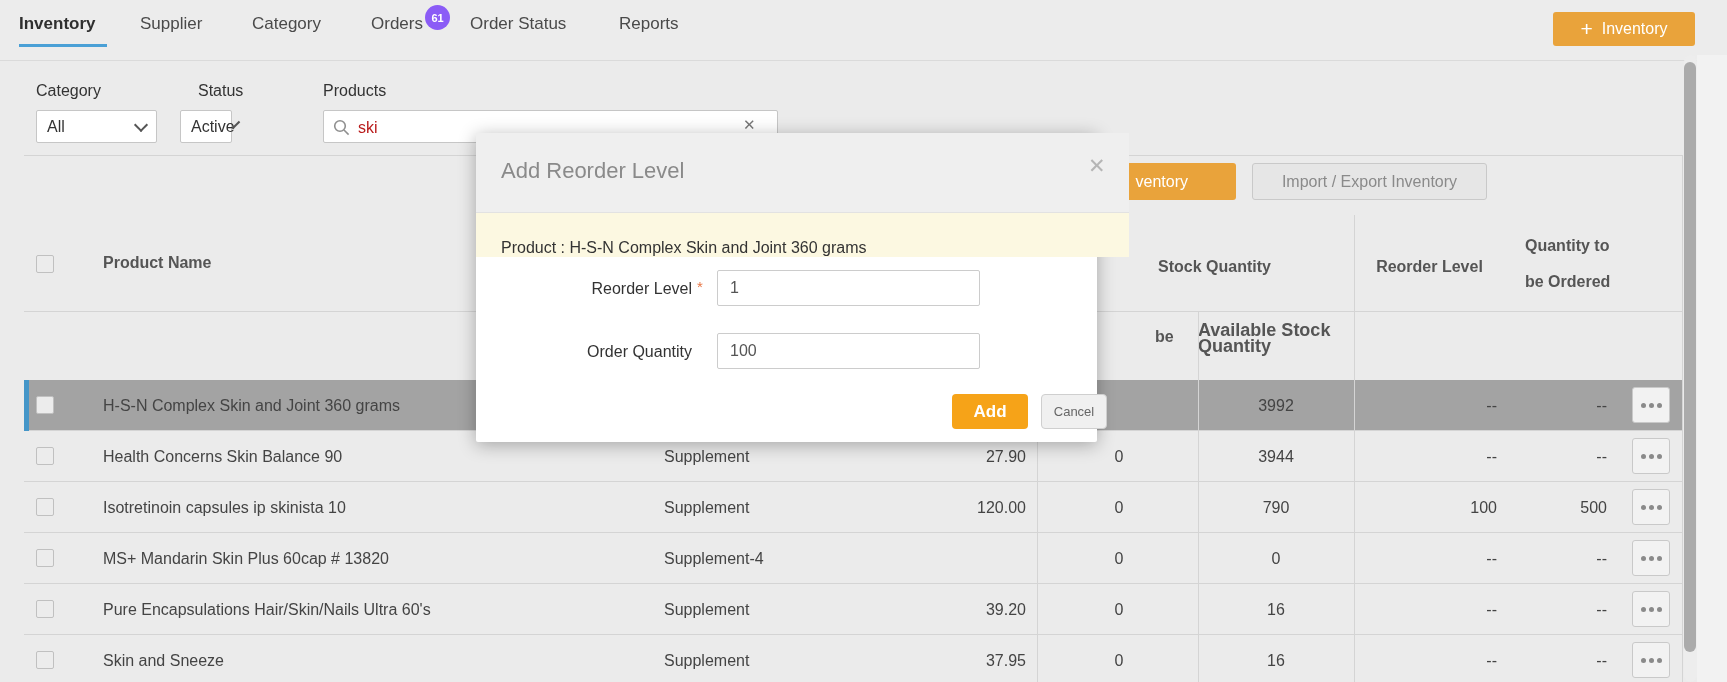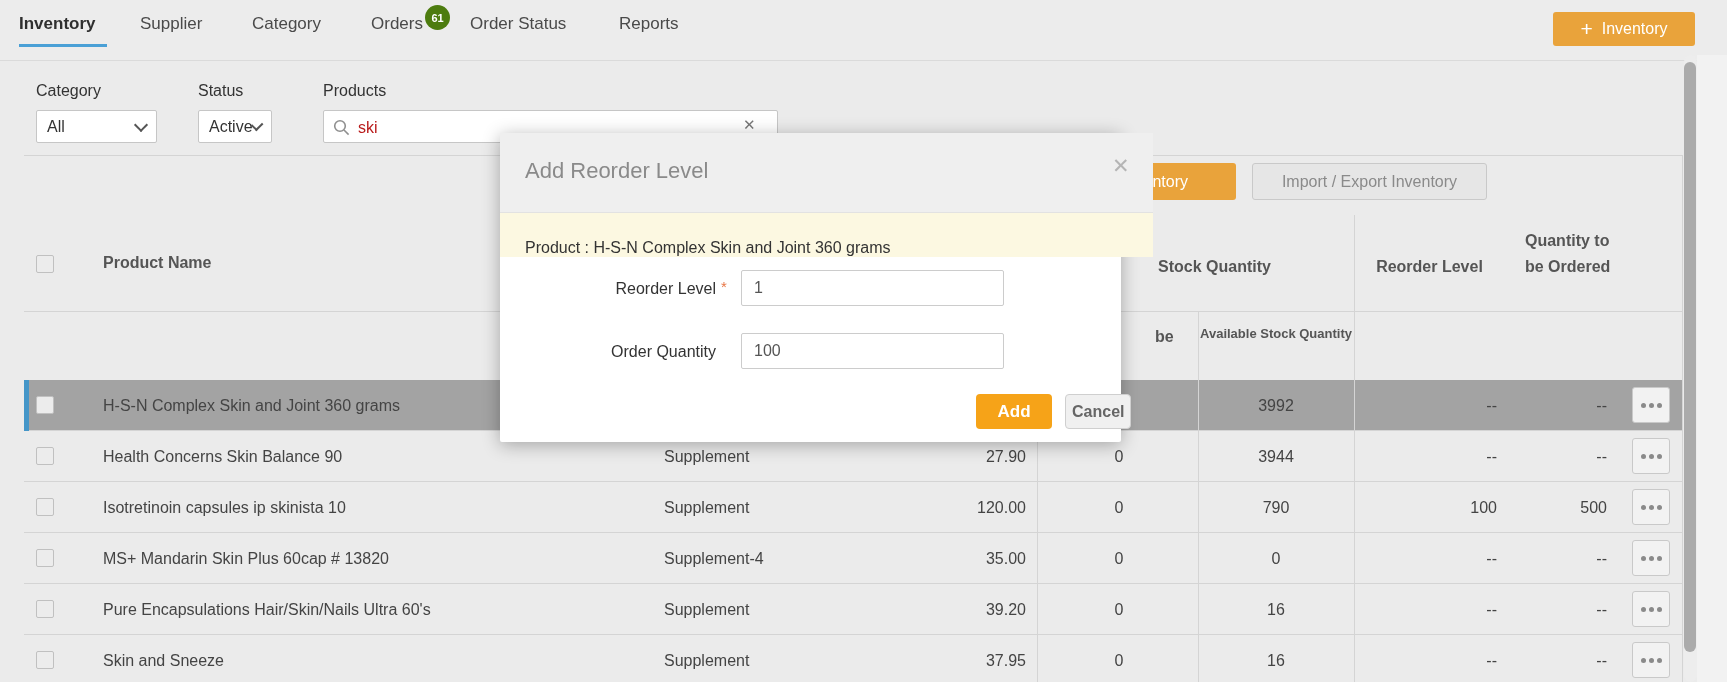--- a/index.html
+++ b/index.html
@@ -5,21 +5,21 @@
   html,body{margin:0;padding:0;background:#ebebeb;}
   #app{position:relative;width:1727px;height:682px;overflow:hidden;
        font-family:"Liberation Sans",sans-serif;color:#444;background:#ebebeb;}
 
   
   #topnav{position:absolute;left:0;top:0;width:1727px;height:60px;background:#ececec;border-bottom:1px solid #dadada;}
   .tab{position:absolute;top:14px;font-size:17px;color:#4a4a4a;cursor:pointer;white-space:nowrap;}
   .tab.active{color:#2f2f2f;font-weight:bold;}
   #tab-underline{position:absolute;left:19px;top:44px;width:88px;height:3px;background:#4aa0d6;}
   #orders-badge{position:absolute;left:425px;top:5px;width:25px;height:25px;border-radius:50%;
-    background:#4d7c0f;color:#fff;font-size:11px;font-weight:bold;display:flex;align-items:center;justify-content:center;}
+    background:#8b5cf6;color:#fff;font-size:11px;font-weight:bold;display:flex;align-items:center;justify-content:center;}
   #add-inventory{position:absolute;left:1553px;top:12px;width:142px;height:34px;background:#e9a33b;border:none;
     border-radius:3px;color:#fff;font-size:16px;font-family:inherit;display:flex;align-items:center;justify-content:center;gap:9px;cursor:pointer;}
   #add-inventory .plus{font-size:21px;font-weight:400;line-height:1;margin-top:-2px;}
 
   
   .flabel{position:absolute;top:82px;font-size:16px;color:#333;}
   .selbox{position:absolute;top:110px;height:33px;background:#fff;border:1px solid #c6c6c6;border-radius:2px;
     display:flex;align-items:center;padding:0 10px;font-size:16px;color:#333;box-sizing:border-box;cursor:pointer;}
   .chev{width:8px;height:8px;border-right:2px solid #555;border-bottom:2px solid #555;transform:rotate(45deg);margin-left:auto;margin-top:-4px;}
   #searchbox{position:absolute;left:323px;top:110px;width:455px;height:33px;background:#fff;border:1px solid #c6c6c6;border-radius:2px;box-sizing:border-box;}
@@ -51,35 +51,35 @@
   .dots{position:absolute;left:1608px;top:7px;width:38px;height:36px;background:#f2f2f2;border:1px solid #c9c9c9;
     border-radius:3px;display:flex;align-items:center;justify-content:center;gap:3px;cursor:pointer;}
   .dots i{width:5px;height:5px;border-radius:50%;background:#8a8a8a;}
 
   
   #sb-gutter{position:absolute;left:1697px;top:55px;width:30px;height:627px;background:#f2f2f2;}
   #sb-track{position:absolute;left:1684px;top:55px;width:13px;height:627px;background:#ededed;border-radius:7px;}
   #sb-thumb{position:absolute;left:1684px;top:62px;width:12px;height:590px;background:#ababab;border-radius:6px;cursor:pointer;}
 
   
-  #modal{position:absolute;left:500px;top:133px;width:621px;height:309px;background:#fff;border-radius:2px;
+  #modal{position:absolute;left:476px;top:133px;width:621px;height:309px;background:#fff;border-radius:2px;
     box-shadow:0 3px 18px rgba(0,0,0,.3);z-index:10;}
   #modal-header{position:absolute;left:0;top:0;width:653px;height:80px;background:#efefef;border-bottom:1px solid #e2e2e2;box-sizing:border-box;}
   #modal-title{position:absolute;left:25px;top:25px;font-size:22px;color:#8a8a8a;}
   #modal-close{position:absolute;left:612px;top:21px;font-size:21px;color:#b5b5b5;cursor:pointer;}
   #modal-band{position:absolute;left:0;top:80px;width:653px;height:44px;background:#fcf8e1;display:flex;align-items:flex-end;}
   #modal-band span{margin-left:25px;font-size:16px;color:#333;}
   .mlabel{position:absolute;left:20px;width:196px;text-align:right;font-size:16px;color:#333;}
   .req{position:absolute;left:221px;color:#e87645;font-size:15px;}
   .minput{position:absolute;left:241px;width:263px;height:36px;border:1px solid #ccc;border-radius:2px;
     font-size:16px;color:#555;padding:0 12px;box-sizing:border-box;font-family:inherit;outline:none;}
   #btn-add{position:absolute;left:476px;top:261px;width:76px;height:35px;background:#f6a318;border:none;border-radius:4px;
     color:#fff;font-size:17px;font-weight:bold;font-family:inherit;cursor:pointer;}
   #btn-cancel{position:absolute;left:565px;top:261px;width:66px;height:35px;background:#f0f0f0;border:1px solid #cfcfcf;
-    border-radius:4px;color:#666;font-size:16px;font-family:inherit;cursor:pointer;font-weight:bold;}
+    border-radius:4px;color:#666;font-size:13px;font-family:inherit;cursor:pointer;}
 </style>
 </head>
 <body>
 
 <div id="app">
 
   <div id="topnav">
     <span class="tab active" style="left:19px">Inventory</span>
     <span class="tab" style="left:140px">Supplier</span>
     <span class="tab" style="left:252px">Category</span>
@@ -95,21 +95,21 @@
   </div>
 
   <span class="flabel" style="left:36px">Category</span>
   <span class="flabel" style="left:198px">Status</span>
   <span class="flabel" style="left:323px">Products</span>
 
   <div class="selbox" style="left:36px;width:121px">
     <span>All</span>
     <span class="chev"></span>
   </div>
-  <div class="selbox" style="left:198px;width:74px">
+  <div class="selbox" style="left:180px;width:52px">
     <span>Active</span>
     <span class="chev"></span>
   </div>
 
   <div id="searchbox">
     <svg width="17" height="17" viewBox="0 0 17 17" style="position:absolute;left:9px;top:8px">
       <circle cx="7" cy="7" r="5.3" fill="none" stroke="#8f8f8f" stroke-width="1.6"></circle>
       <line x1="11" y1="11" x2="15.6" y2="15.6" stroke="#8f8f8f" stroke-width="1.6"></line>
     </svg>
     <input id="search-input" value="ski" style="">
@@ -122,25 +122,25 @@
     <span>ventory</span>
   </button>
   <button class="toolbtn gray" style="left:1252px;width:235px">
     <span>Import / Export Inventory</span>
   </button>
 
   <span class="cb" style="left:36px;top:255px"></span>
   <span class="hcell" style="left:103px;top:254px">Product Name</span>
   <span class="hcell" style="left:1158px;top:258px">Stock Quantity</span>
   <span class="hcell" style="left:1357px;top:258px;width:145px;text-align:center">Reorder Level</span>
-  <span class="hcell" style="left:1525px;top:228px;width:95px;line-height:26px;white-space:normal">Quantity to be Ordered</span>
+  <span class="hcell" style="left:1525px;top:228px;width:95px;line-height:36px;white-space:normal">Quantity to be Ordered</span>
   <div class="hline" style="left:24px;top:311px;width:1658px"></div>
 
   <span class="hcell" style="left:1155px;top:328px;font-size:16px">be</span>
-  <span class="hcell" style="left:1198px;top:322px;width:156px;font-size:13px;line-height:24px;text-align:center;white-space:normal">Available Stock Quantity</span>
+  <span class="hcell" style="left:1198px;top:322px;width:156px;font-size:18px;line-height:16px;text-align:left;white-space:normal">Available Stock Quantity</span>
   <div class="hline" style="left:24px;top:380px;width:1658px"></div>
 
   <div class="row selected" style="top:380px">
     <span class="selbar"></span>
     <span class="cb" style="left:12px;top:16px"></span>
     <div class="cell c-name">H-S-N Complex Skin and Joint 360 grams</div>
     <div class="cell c-cat"></div>
     <div class="cell c-price"></div>
     <div class="cell c-qtb"></div>
     <div class="cell c-avail">3992</div>
@@ -182,21 +182,20 @@
         <i></i>
         <i></i>
         <i></i>
       </button>
   </div>
 
   <div class="row" style="top:533px">
     <span class="cb" style="left:12px;top:16px"></span>
     <div class="cell c-name">MS+ Mandarin Skin Plus 60cap # 13820</div>
     <div class="cell c-cat">Supplement-4</div>
-    <div class="cell c-price">35.00</div>
     <div class="cell c-qtb">0</div>
     <div class="cell c-avail">0</div>
     <div class="cell c-reo">--</div>
     <div class="cell c-ord">--</div>
     <button class="dots">
         <i></i>
         <i></i>
         <i></i>
       </button>
   </div>

